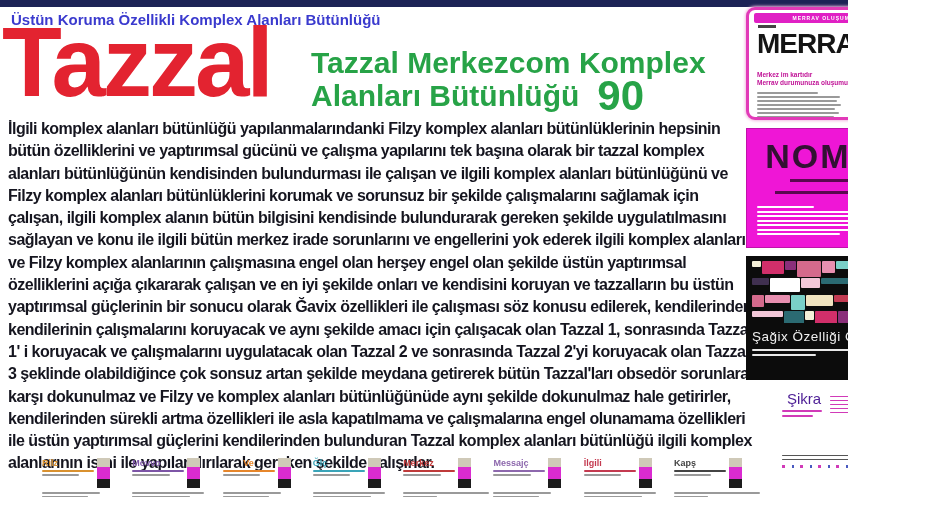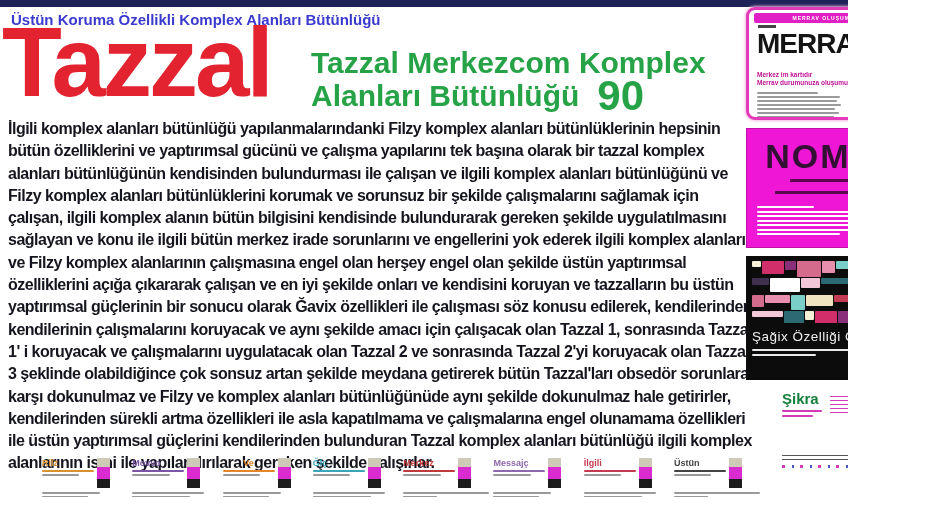--- a/index.html
+++ b/index.html
@@ -63,21 +63,21 @@
   .sagix-collage{height:62px;display:flex;flex-wrap:wrap;gap:1px;align-content:flex-start;overflow:hidden;}
   .sagix-title{font-size:13.5px;color:#efefef;margin-top:6px;text-align:center;letter-spacing:.5px;white-space:nowrap;}
   .sagix-card .sk{height:2px;}
 
   [data-collage] i{display:block;border-radius:1px;}
 
   
   .sikra-card{position:absolute;left:782px;top:391px;width:139px;height:56px;background:#fff;
               display:flex;gap:4px;box-sizing:border-box;}
   .sikra-left{width:44px;}
-  .sikra-title{font-size:15px;font-weight:bold;color:#15803d;line-height:16px;}
+  .sikra-title{font-size:15px;font-weight:normal;color:#4c1d95;line-height:16px;text-align:center;}
   .sikra-mid{flex:1;padding-top:2px;}
   .sikra-mid .sk{height:1.5px;margin-top:2.5px;}
   .sikra-thumbs{width:15px;display:flex;flex-direction:column;gap:2px;}
   .sikra-thumbs i{display:block;width:15px;}
   .st1{height:14px;background:#c024b4;}
   .st2{height:15px;background:#f07ae0;}
   .st3{height:14px;background:#141414;}
   .sikra-caption{position:absolute;left:782px;top:452px;width:139px;}
   .sikra-caption .sk{height:1.5px;margin-top:2.5px;}
   .dots{margin-top:5px;height:3px;width:120px;
@@ -364,21 +364,21 @@
           </div>
         </div>
         <div class="bitem-cap">
           <div class="sk gray" style="width:72px"></div>
           <div class="sk gray" style="width:58px"></div>
         </div>
       </div>
       <div class="bitem">
         <div class="bitem-top">
           <div class="bitem-text">
-            <div class="bitem-title" style="color: rgb(68, 68, 68);">Üstün</div>
+            <div class="bitem-title" style="color: rgb(68, 68, 68);">Kapş</div>
             <div class="tint" style="background: rgb(68, 68, 68);"></div>
             <div class="sk gray" style="height:2px;margin-top:2px;width:72%"></div>
           </div>
           <div class="ministack">
             <i class="m1"></i>
             <i class="m2"></i>
             <i class="m3"></i>
           </div>
         </div>
         <div class="bitem-cap">

